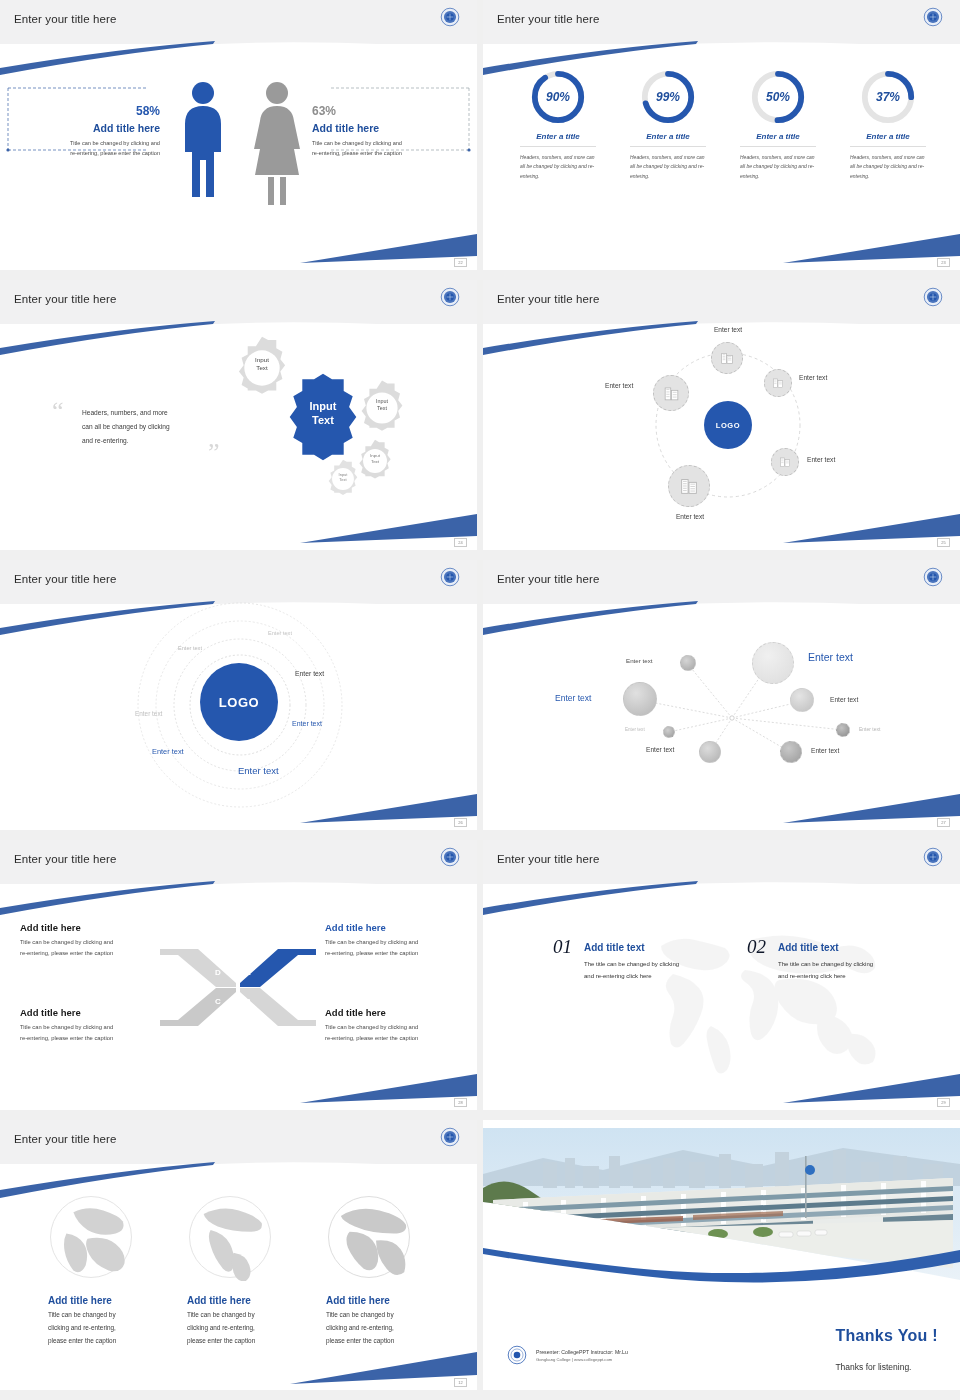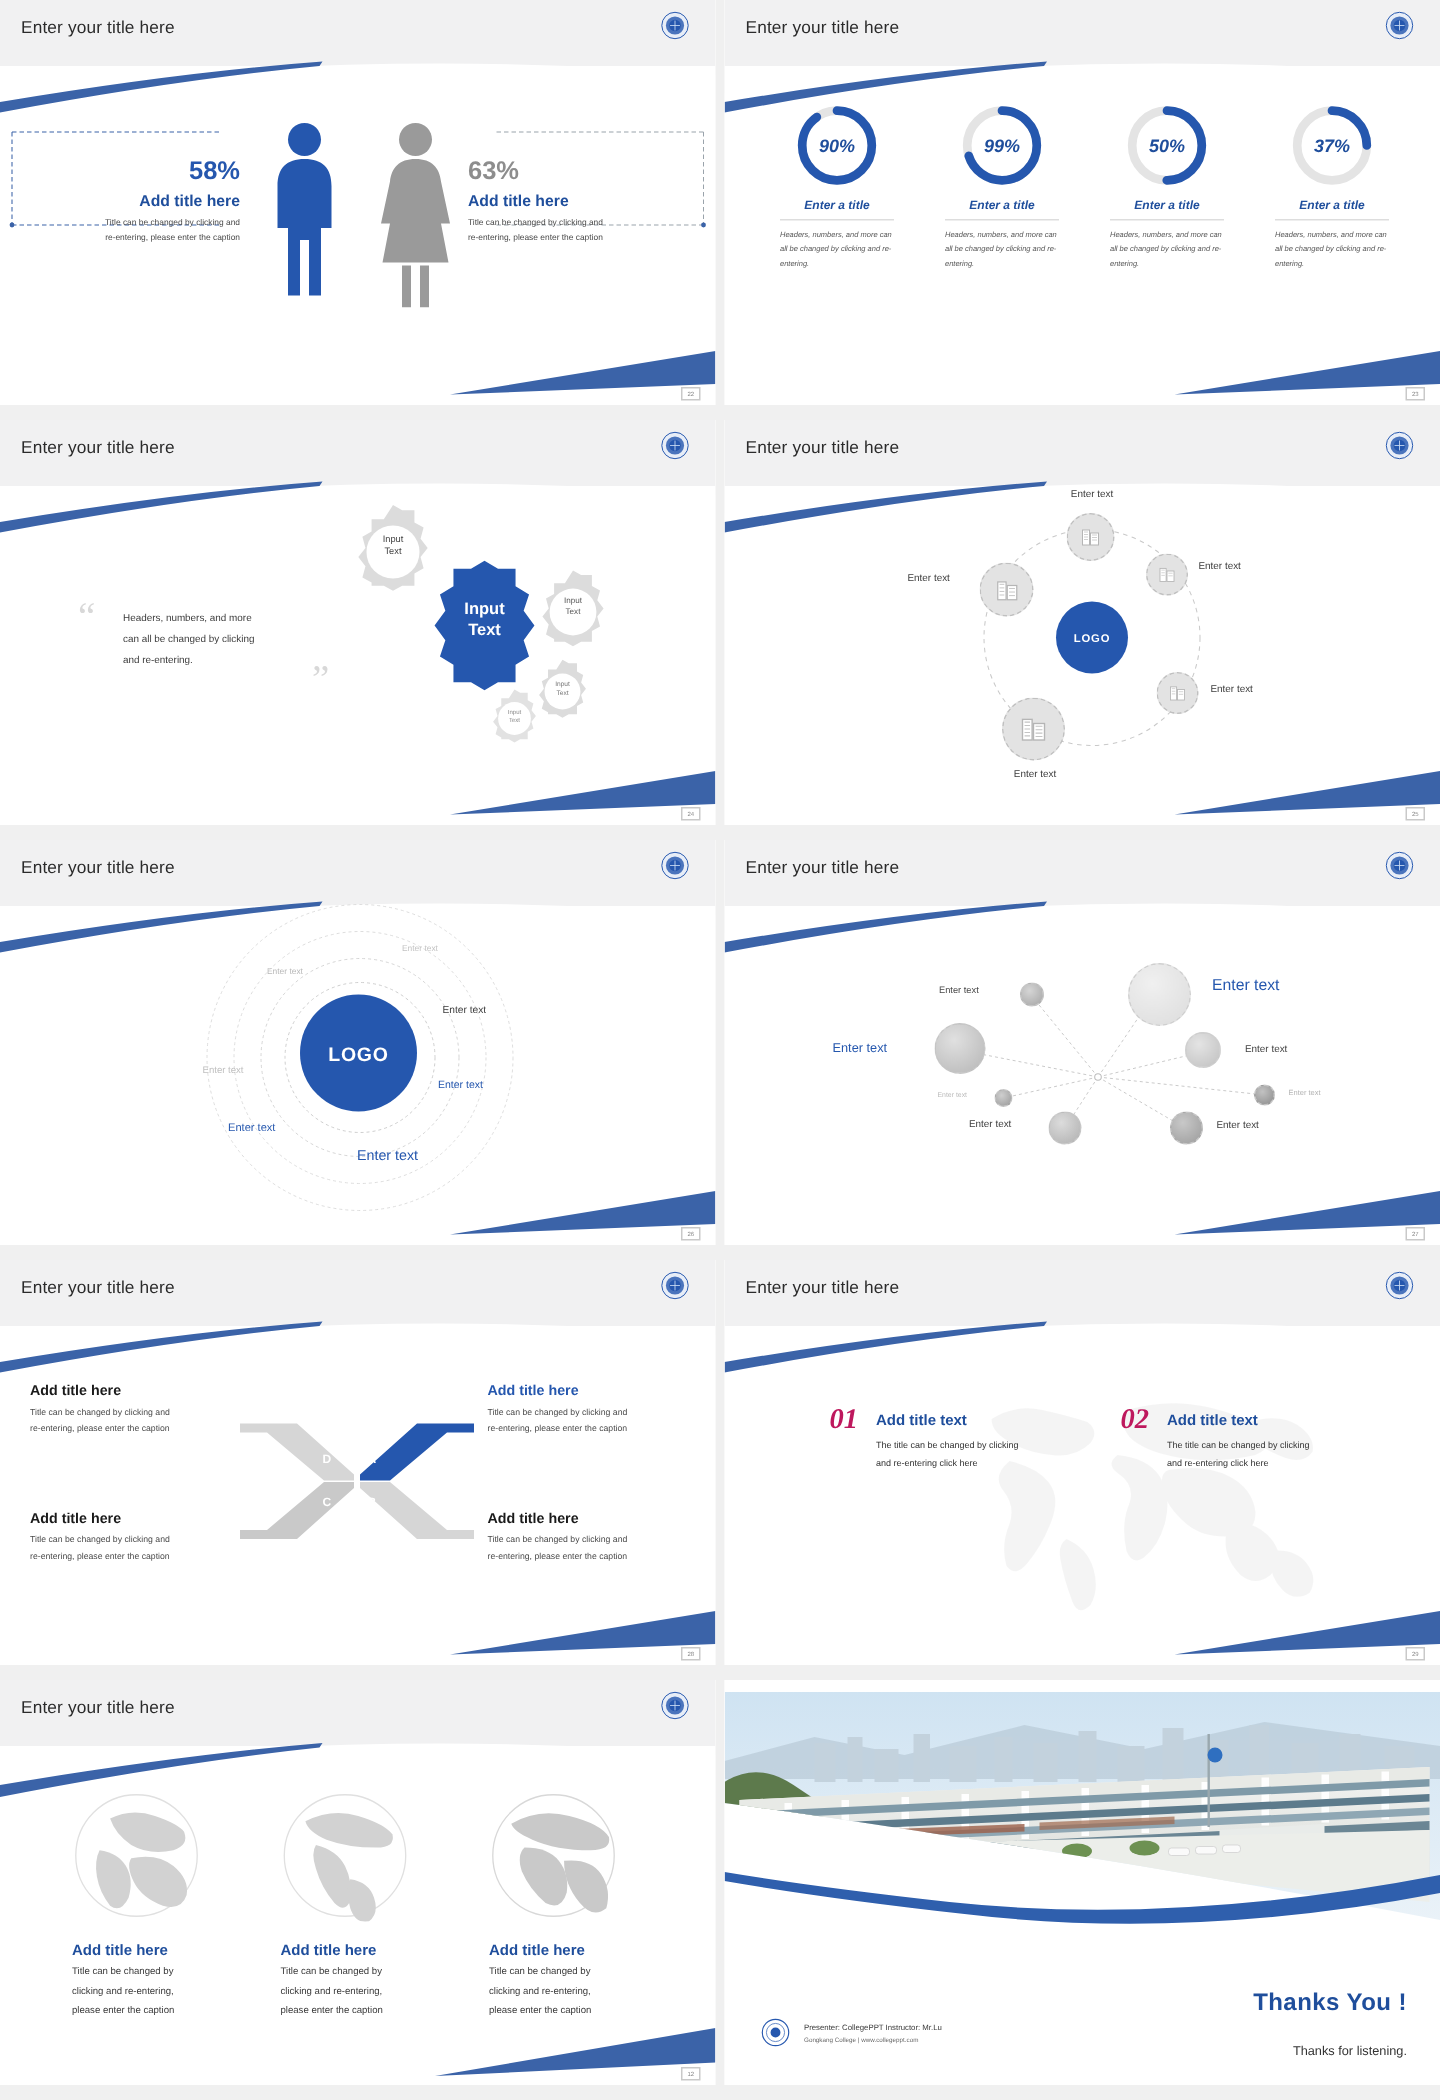--- a/index.html
+++ b/index.html
@@ -52,21 +52,21 @@
     width:13px;height:9px;border:1px solid #c9c9c9;background:#fff;
     font-size:4px;color:#8a8a8a;line-height:8px;text-align:center;
     z-index:8;
   }
   .content{ position:absolute; inset:0; z-index:6; }
 
   .blue{ color:#2557ae; }
   .gray{ color:#8d8d8d; }
 
   
-  .s1-pct{ font-size:17px; font-weight:bold; }
+  .s1-pct{ font-size:12px; font-weight:bold; }
   .s1-title{ font-size:10.5px; font-weight:bold; color:#1f4e9c; }
   .s1-cap{ font-size:5.6px; color:#4a4a4a; line-height:1.75; }
 
   
   .donut-row{ position:absolute; left:20px; top:68px; width:440px; display:flex; }
   .donut-col{ width:110px; text-align:center;font-style:italic; }
   .donut-wrap{ position:relative; width:58px;height:58px;margin:0 auto; }
   .donut-val{
     position:absolute; inset:0; display:flex;align-items:center;justify-content:center;
     font-size:12px;font-weight:bold;color:#1f4e9c;
@@ -81,21 +81,21 @@
 
   
   .lbl{ font-size:6.6px;color:#3d3d3d; }
 
   
   .s7-h{ font-size:9.5px;font-weight:bold;color:#1a1a1a; }
   .s7-h.b{ color:#2557ae; }
   .s7-p{ font-size:5.8px;color:#4a4a4a;line-height:1.95;margin-top:4px; }
 
   
-  .num{ font-size:19px;font-weight:bold;font-style:italic;color:#be185d;font-family:"Liberation Serif",serif;}
+  .num{ font-size:19px;font-weight:normal;font-style:italic;color:#0f172a;font-family:"Liberation Serif",serif;}
   .s8-h{ font-size:10px;font-weight:bold;color:#1f4e9c;}
   .s8-p{ font-size:6px;color:#333;line-height:2.0;margin-top:5px;}
 
   
   .s9-h{ font-size:10px;font-weight:bold;color:#1f4e9c;}
   .s9-p{ font-size:6.4px;color:#3a3a3a;line-height:2.0;margin-top:3px;}
 
   
   .thanks{ font-size:16px;font-weight:bold;color:#1f4e9c;letter-spacing:.3px;}
   .thanks-sub{ font-size:8.5px;color:#333;margin-top:17px;}
@@ -754,19 +754,19 @@
             <circle cx="20" cy="20" r="16" fill="#fff" stroke="#2557ae" stroke-width="1.4"></circle>
             <circle cx="20" cy="20" r="11" fill="none" stroke="#4a74bd" stroke-width="1"></circle>
             <circle cx="20" cy="20" r="6" fill="#2557ae"></circle>
           </svg>
       </div>
       <div style="margin-left:8px">
         <div class="pres1">Presenter: CollegePPT   Instructor: Mr.Lu</div>
         <div class="pres2">Gongkang College | www.collegeppt.com</div>
       </div>
     </div>
-    <div style="position:absolute;right:22px;bottom:18px;text-align:right">
+    <div style="position:absolute;right:22px;bottom:18px;text-align:left">
       <div class="thanks">Thanks You !</div>
       <div class="thanks-sub">Thanks for listening.</div>
     </div>
   </div>
 
 </div>
 
 </body></html>

